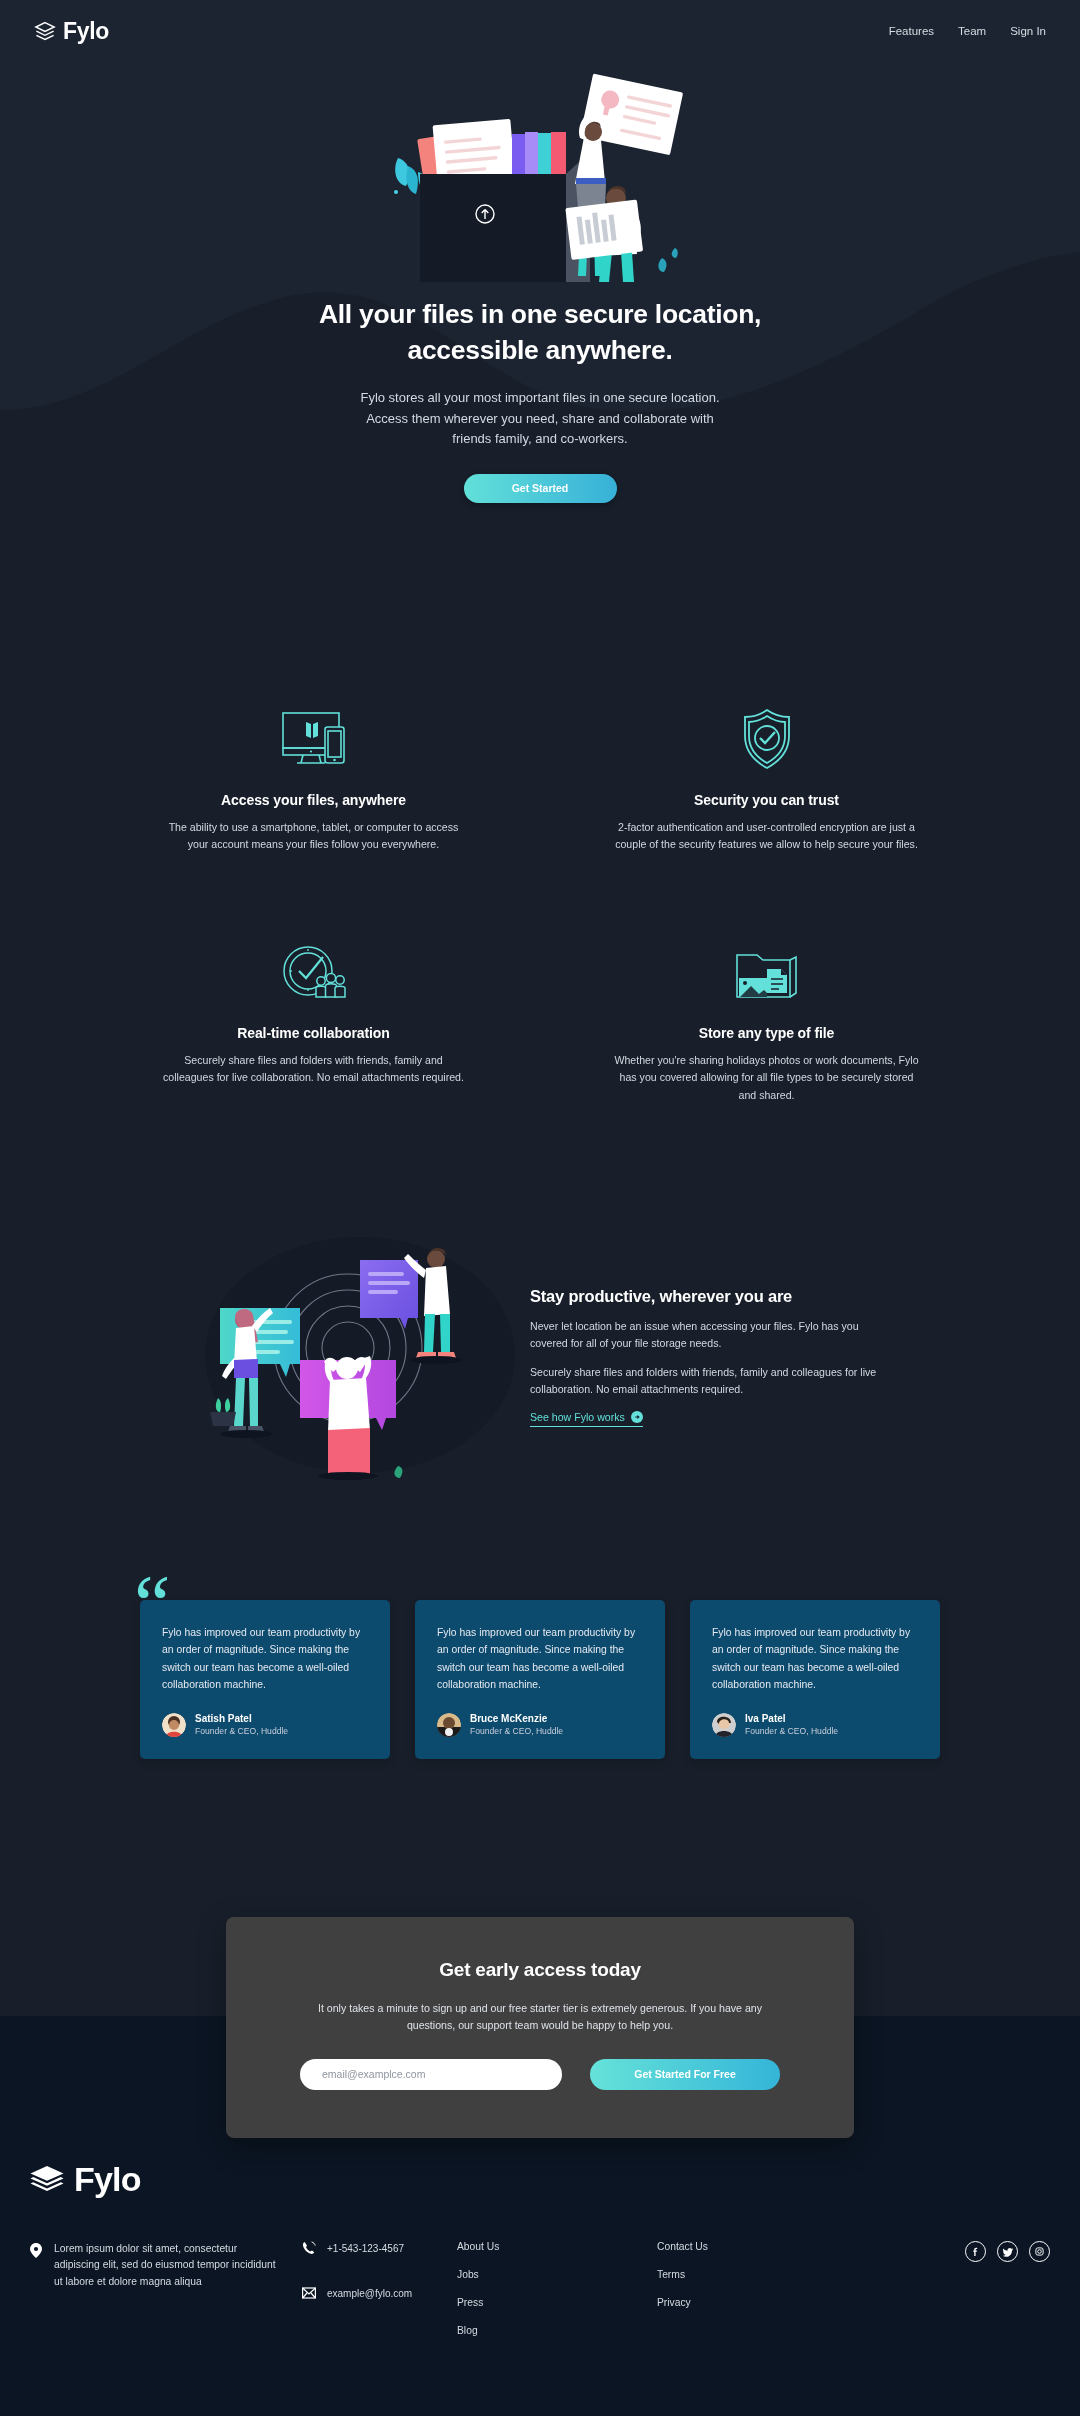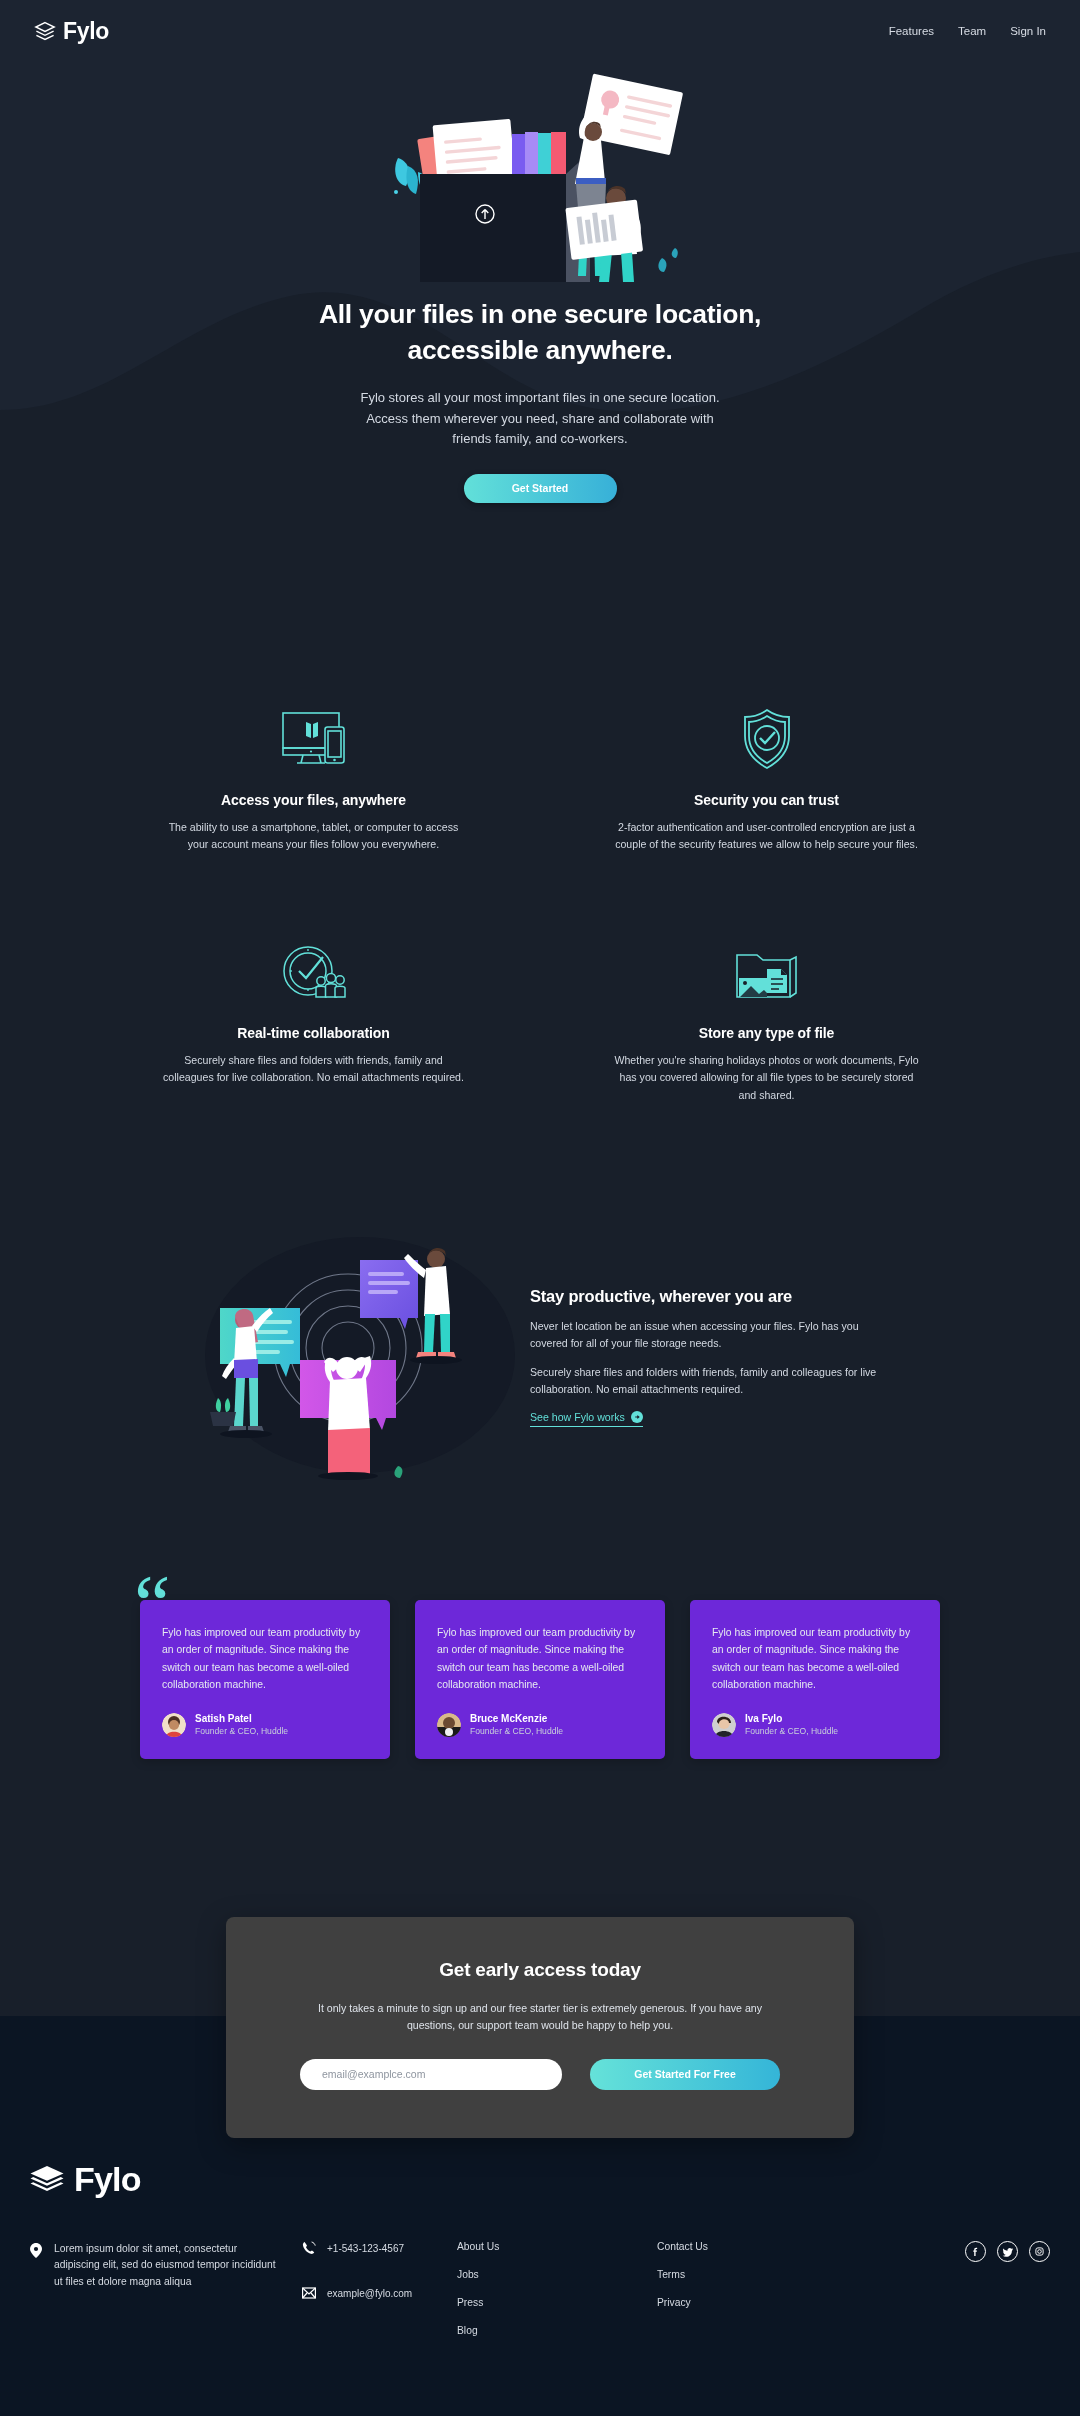--- a/index.html
+++ b/index.html
@@ -54,21 +54,21 @@
   .prod-copy{width:350px;}
   .prod-title{font-size:16.5px;font-weight:700;letter-spacing:-.2px;}
   .prod-copy p{font-size:10.6px;line-height:1.6;color:#d3d9e2;margin-top:12px;}
   .prod-link{display:inline-flex;align-items:center;gap:6px;margin-top:13px;padding-bottom:3px;border-bottom:1px solid #62e0d9;color:#62e0d9;font-size:10.6px;text-decoration:none;}
   .prod-link .arrow{width:12px;height:12px;flex:none;}
 
   
   .testi{position:absolute;left:0;top:1600px;width:1080px;z-index:20;}
   .quote-mark{position:absolute;left:134px;top:-36px;font-family:"Liberation Serif",serif;font-size:82px;line-height:1;color:#62e0d9;z-index:1;}
   .testi-row{display:flex;justify-content:center;gap:25px;position:relative;z-index:2;}
-  .card{width:250px;background:#6d28d9;border-radius:5px;padding:24px 22px 22px;box-shadow:0 3px 10px rgba(0,0,0,.2);}
+  .card{width:250px;background:#0c4a6e;border-radius:5px;padding:24px 22px 22px;box-shadow:0 3px 10px rgba(0,0,0,.2);}
   .card p{font-size:10.4px;line-height:1.68;color:#e6eaf0;}
   .author{display:flex;align-items:center;gap:9px;margin-top:19px;}
   .avatar{width:24px;height:24px;border-radius:50%;flex:none;overflow:hidden;}
   .avatar svg{display:block;}
   .author-name{font-size:10px;font-weight:700;color:#fff;}
   .author-role{font-size:8.6px;color:#c9cfda;margin-top:2px;}
 
   
   .cta{position:absolute;left:226px;top:1917px;width:628px;background:#404040;border-radius:8px;padding:42px 74px 48px;text-align:center;box-shadow:0 8px 28px rgba(0,0,0,.35);z-index:30;}
   .cta-title{font-size:19px;font-weight:700;letter-spacing:-.2px;}
@@ -421,21 +421,21 @@
         <div class="author">
           <span class="avatar">
             <svg width="24" height="24" viewBox="0 0 24 24">
               <circle cx="12" cy="12" r="12" fill="#cfcfcf"></circle>
               <path d="M3 24 C 3 16 21 16 21 24 Z" fill="#23232b"></path>
               <circle cx="12" cy="10" r="6" fill="#e8c6a8"></circle>
               <path d="M5 9 C 5 2 19 2 19 10 L17 10 C 17 5 7 5 7 11 Z" fill="#2b2119"></path>
             </svg>
           </span>
           <div>
-            <div class="author-name">Iva Fylo</div>
+            <div class="author-name">Iva Patel</div>
             <div class="author-role">Founder &amp; CEO, Huddle</div>
           </div>
         </div>
       </div>
 
     </div>
   </div>
 
   <div class="cta">
     <div class="cta-title">Get early access today</div>
@@ -459,21 +459,21 @@
     </div>
 
     <div class="footer-cols">
       <div class="fc-address">
         <span class="pin">
           <svg viewBox="0 0 12 15" width="12" height="15" fill="#fff">
             <path d="M6 0 C 2.7 0 0 2.7 0 6 C 0 10 6 15 6 15 C 6 15 12 10 12 6 C 12 2.7 9.3 0 6 0 Z"></path>
             <circle cx="6" cy="6" r="2.1" fill="#0b1523"></circle>
           </svg>
         </span>
-        <p>Lorem ipsum dolor sit amet, consectetur adipiscing elit, sed do eiusmod tempor incididunt ut files et dolore magna aliqua</p>
+        <p>Lorem ipsum dolor sit amet, consectetur adipiscing elit, sed do eiusmod tempor incididunt ut labore et dolore magna aliqua</p>
       </div>
 
       <div class="fc-contact">
         <div class="contact-row">
           <span class="ico">
             <svg viewBox="0 0 14 14" width="14" height="14" fill="#fff">
               <path d="M2.6 1 C 1.4 1.6 0.6 3 1 4.4 C 1.9 8.2 5 11.6 8.8 12.8 C 10.2 13.2 11.6 12.4 12.2 11.2 L10 9.4 L8.2 10.4 C 6.6 9.6 4.8 7.8 4 6.2 L5 4.4 Z"></path>
               <path d="M9.6 1 C 11.4 1.4 12.8 2.8 13.2 4.6" stroke="#fff" stroke-width="1" fill="none"></path>
             </svg>
           </span>

